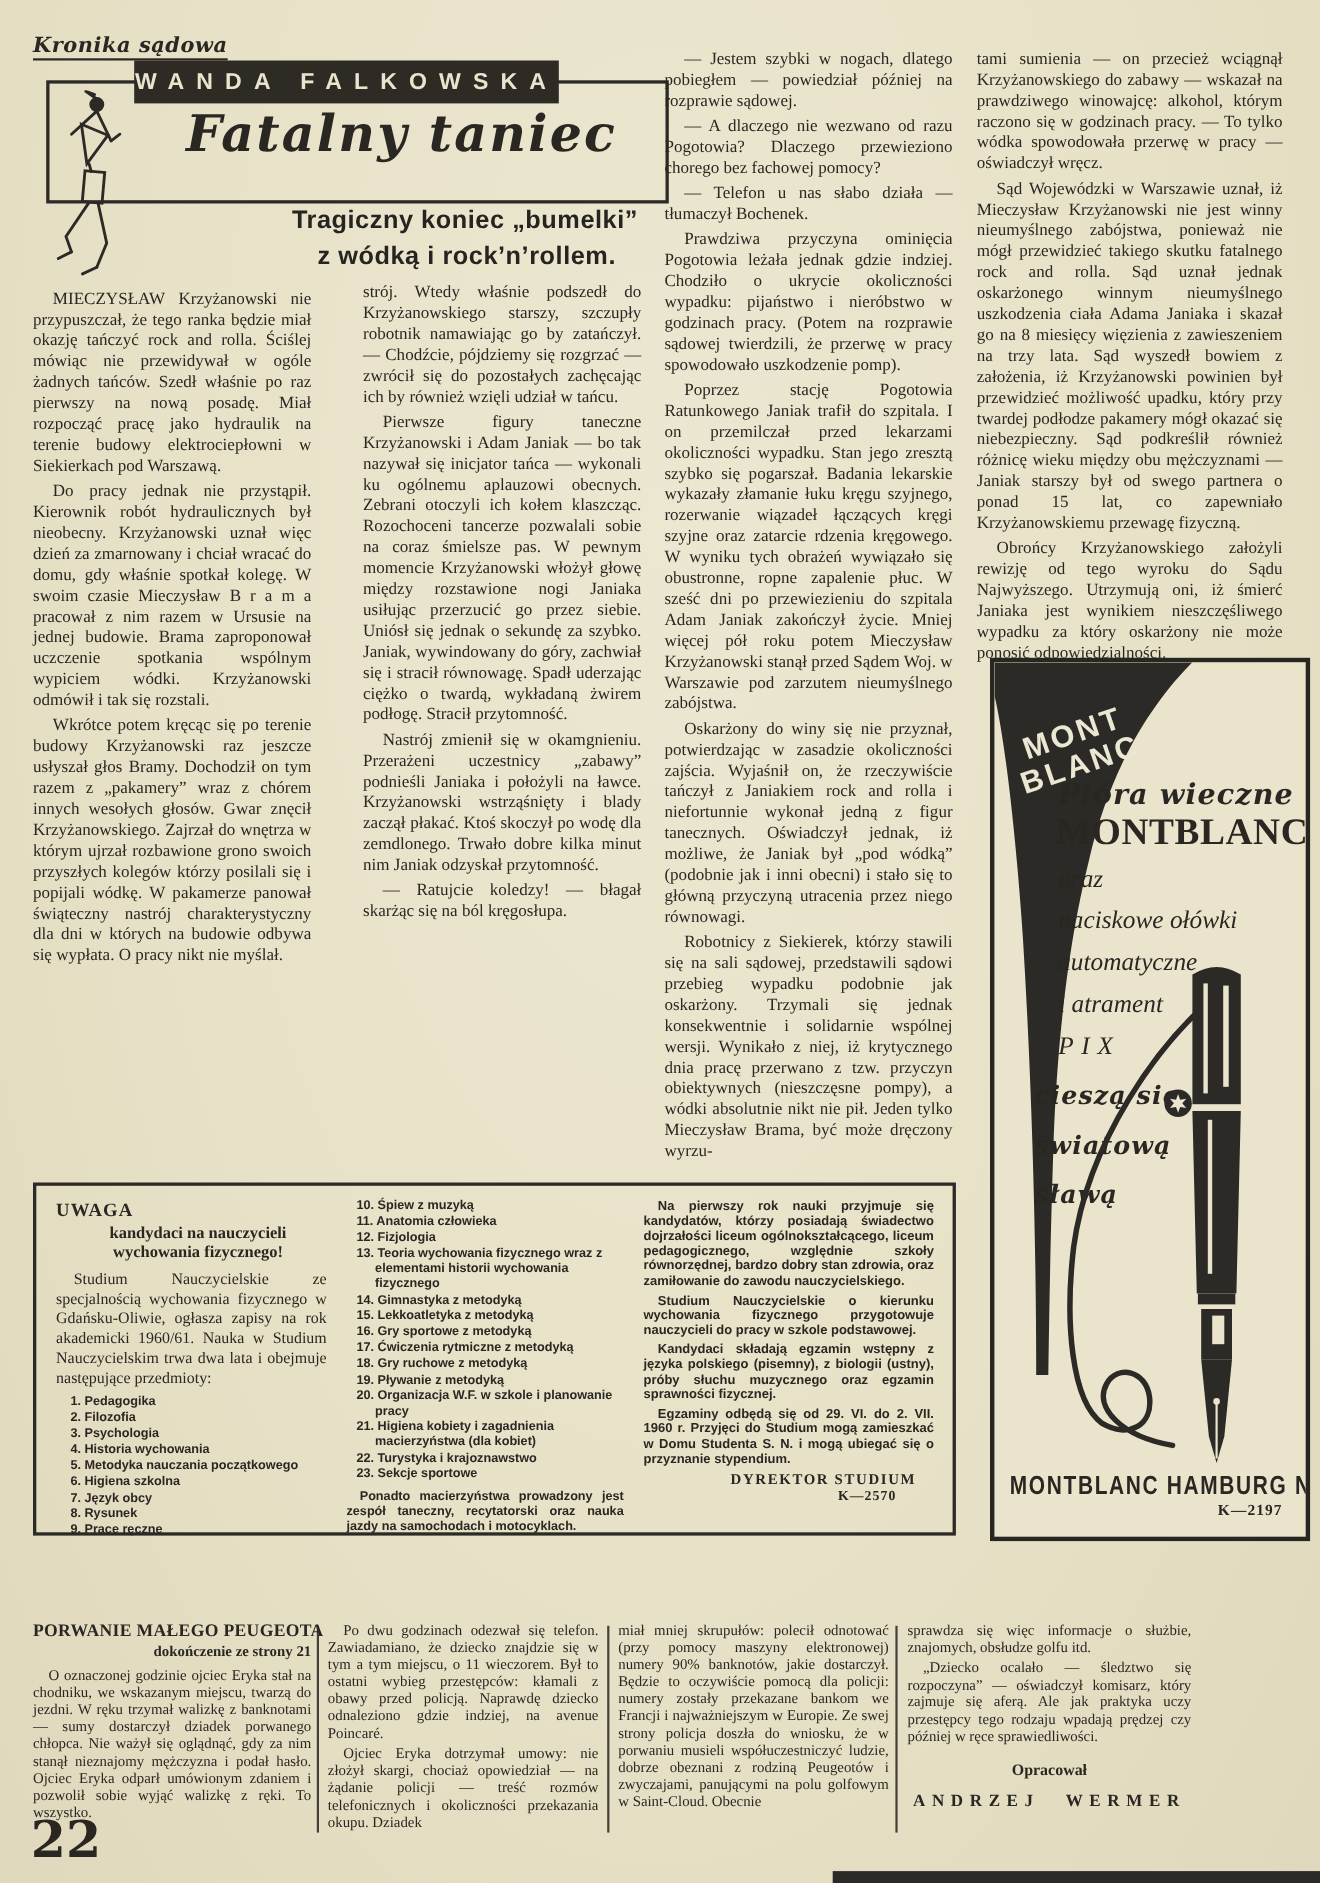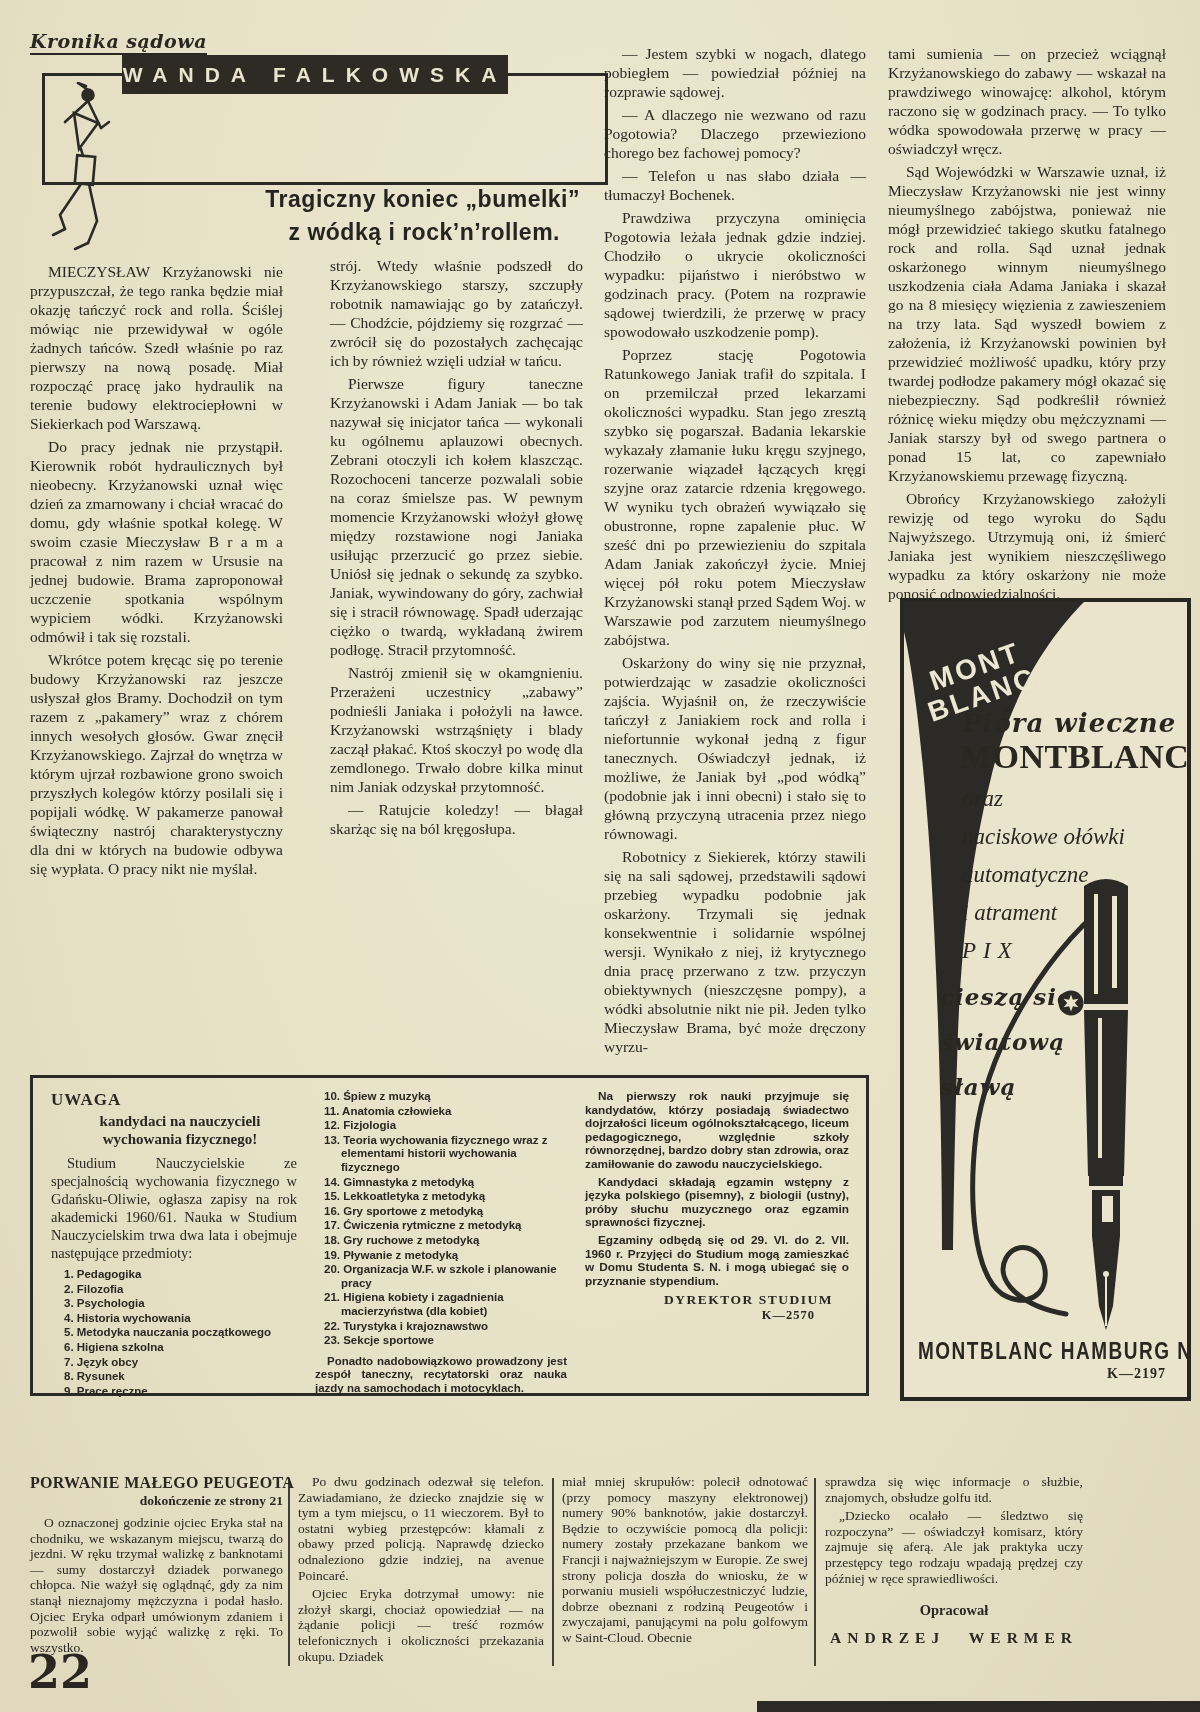--- a/index.html
+++ b/index.html
@@ -94,20 +94,21 @@
   <div class="abs" style="left:30px;top:30px;">
     <span class="kicker">Kronika sądowa</span>
   </div>
 
   <div class="abs head-box" style="left:42px;top:73px;width:560px;height:106px;"></div>
 
   <div class="abs author-bar" style="left:122px;top:55px;width:386px;height:39px;">
     <span>WANDA FALKOWSKA</span>
   </div>
 
+  <div class="abs main-title" style="left:140px;top:94px;width:450px;">Fatalny taniec</div>
 
   <svg class="abs" style="left:34px;top:82px;" width="95" height="175" viewBox="0 0 95 175">
     <g stroke="#2b2a26" stroke-width="2.6" fill="none" stroke-linecap="round">
       <circle cx="54" cy="13" r="5.5" fill="#2b2a26"></circle>
       <path d="M54,8 L44,1 M44,1 L52,4"></path>
       <path d="M54,19 L31,40 M54,19 L67,46"></path>
       <path d="M40,31 L64,41 L45,67 Z"></path>
       <path d="M47,67 L49,74"></path>
       <rect x="42" y="74" width="18" height="28" transform="rotate(5 51 88)"></rect>
       <path d="M47,102 L26,133 L31,147 M55,102 L63,139 L54,161"></path>
@@ -232,25 +233,26 @@
         <div class="uw-item">14. Gimnastyka z metodyką</div>
         <div class="uw-item">15. Lekkoatletyka z metodyką</div>
         <div class="uw-item">16. Gry sportowe z metodyką</div>
         <div class="uw-item">17. Ćwiczenia rytmiczne z metodyką</div>
         <div class="uw-item">18. Gry ruchowe z metodyką</div>
         <div class="uw-item">19. Pływanie z metodyką</div>
         <div class="uw-item">20. Organizacja W.F. w szkole i planowanie pracy</div>
         <div class="uw-item">21. Higiena kobiety i zagadnienia macierzyństwa (dla kobiet)</div>
         <div class="uw-item">22. Turystyka i krajoznawstwo</div>
         <div class="uw-item">23. Sekcje sportowe</div>
-        <div class="uw-note">Ponadto nadobowiązkowo prowadzony jest zespół taneczny, recytatorski oraz nauka jazdy na samochodach i motocyklach.</div>
+        <div class="uw-note">Ponadto macierzyństwa prowadzony jest zespół taneczny, recytatorski oraz nauka jazdy na samochodach i motocyklach.</div>
       </div>
 
       <div class="abs uw-right" style="left:552px;top:12px;width:264px;">
         <p>Na pierwszy rok nauki przyjmuje się kandydatów, którzy posiadają świadectwo dojrzałości liceum ogólnokształcącego, liceum pedagogicznego, względnie szkoły równorzędnej, bardzo dobry stan zdrowia, oraz zamiłowanie do zawodu nauczycielskiego.</p>
+        <p>Studium Nauczycielskie o kierunku wychowania fizycznego przygotowuje nauczycieli do pracy w szkole podstawowej.</p>
         <p>Kandydaci składają egzamin wstępny z języka polskiego (pisemny), z biologii (ustny), próby słuchu muzycznego oraz egzamin sprawności fizycznej.</p>
         <p>Egzaminy odbędą się od 29. VI. do 2. VII. 1960 r. Przyjęci do Studium mogą zamieszkać w Domu Studenta S. N. i mogą ubiegać się o przyznanie stypendium.</p>
         <div class="uw-sign">DYREKTOR STUDIUM</div>
         <div class="uw-code">K—2570</div>
       </div>
     </div>
   </div>
 
   <div class="abs vrule" style="left:288px;top:1478px;height:188px;"></div>
   <div class="abs vrule" style="left:552px;top:1478px;height:188px;"></div>

